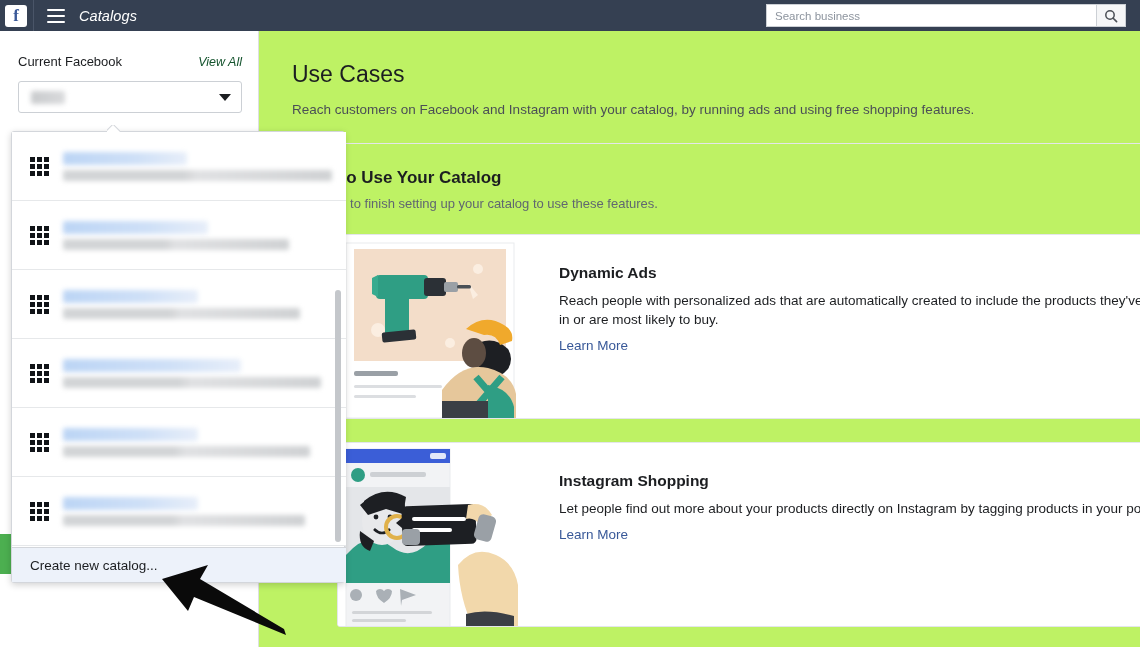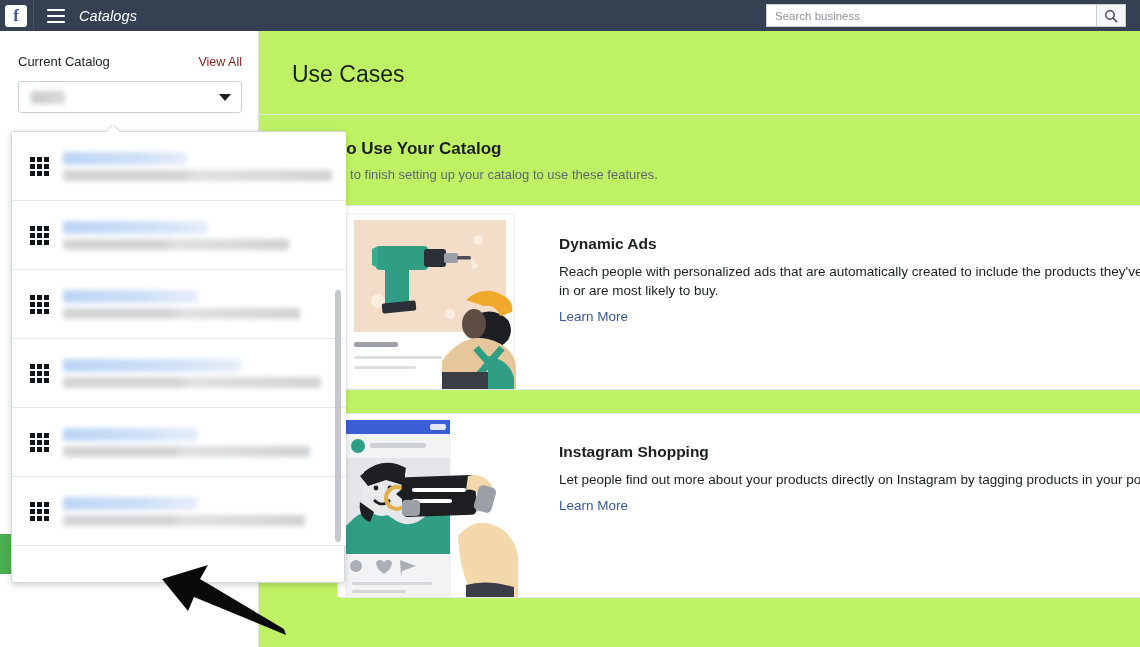--- a/index.html
+++ b/index.html
@@ -52,21 +52,21 @@
   
   .sidebar{
     position:absolute; left:0; top:31px; width:259px; height:616px;
     background:#ffffff; border-right:1px solid #dddfe2;
   }
   .sidebar-head{
     display:flex; align-items:center; justify-content:space-between;
     padding:23px 16px 0 18px;
   }
   .sidebar-label{ font-size:13px; color:#1c1e21; }
-  .view-all{ font-size:12.5px; color:#7f1d1d; cursor:pointer; }
+  .view-all{ font-size:12.5px; color:#14532d; cursor:pointer;font-style:italic; }
   .catalog-select{
     margin:12px 16px 0 18px; height:32px; border:1px solid #ccd0d5;
     border-radius:3px; background:#fff; display:flex; align-items:center;
     justify-content:space-between; padding:0 10px 0 12px; cursor:pointer;
   }
   .blur-chip{
     width:34px; height:13px; border-radius:2px;
     background:linear-gradient(90deg,#c9cbcd,#d9dadc);
     filter:blur(2.4px);
   }
@@ -180,33 +180,34 @@
       <svg width="14" height="14" viewBox="0 0 14 14">
         <circle cx="6" cy="6" r="4.2" fill="none" stroke="#4b4f56" stroke-width="1.5"></circle>
         <line x1="9.2" y1="9.2" x2="12.6" y2="12.6" stroke="#4b4f56" stroke-width="1.6" stroke-linecap="round"></line>
       </svg>
     </div>
   </div>
 </div>
 
 <div class="sidebar">
   <div class="sidebar-head">
-    <span class="sidebar-label">Current Catalog</span>
+    <span class="sidebar-label">Current Facebook</span>
     <span class="view-all">View All</span>
   </div>
   <div class="catalog-select">
     <span class="blur-chip"></span>
     <span class="caret-down"></span>
   </div>
   <div class="green-peek"></div>
 </div>
 
 <div class="main">
   <div class="page-head">
     <h1 class="page-title">Use Cases</h1>
+    <p class="page-sub">Reach customers on Facebook and Instagram with your catalog, by running ads and using free shopping features.</p>
   </div>
   <div class="hr"></div>
 
   <div class="section-head">
     <h2 class="section-title">Ways to Use Your Catalog</h2>
     <p class="section-sub">You need to finish setting up your catalog to use these features.</p>
   </div>
 
   <div class="card">
     <div class="card-art">
@@ -395,17 +396,20 @@
           <i></i>
           <i></i>
         </span>
         <div class="dd-text">
           <div class="blur-title" style="width: 50%;"></div>
           <div class="blur-sub" style="width: 90%;"></div>
         </div>
       </div>
     </div>
   <div class="dd-scrollbar"></div>
+  <div class="dd-footer">
+    <span>Create new catalog...</span>
+  </div>
 </div>
 
 <svg class="anno-arrow" viewBox="0 0 130 100">
   <path d="M2 34 L48 20 L40 34 L124 84 L126 90 L34 52 L28 66 Z" fill="#0a0a0a"></path>
 </svg>
 
 </body></html>

